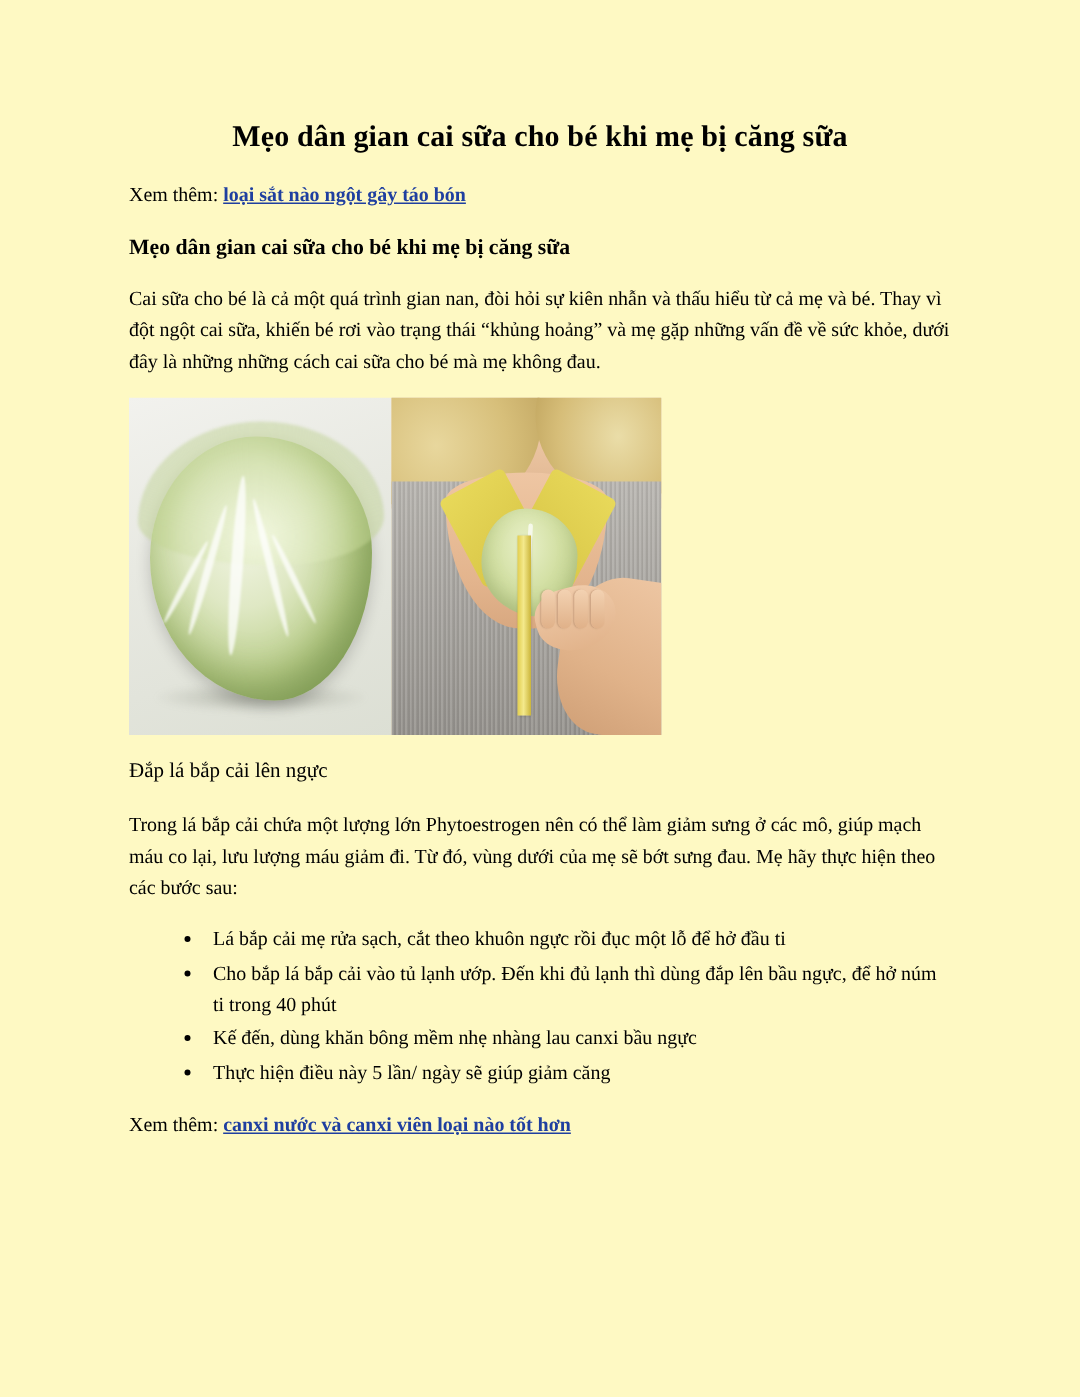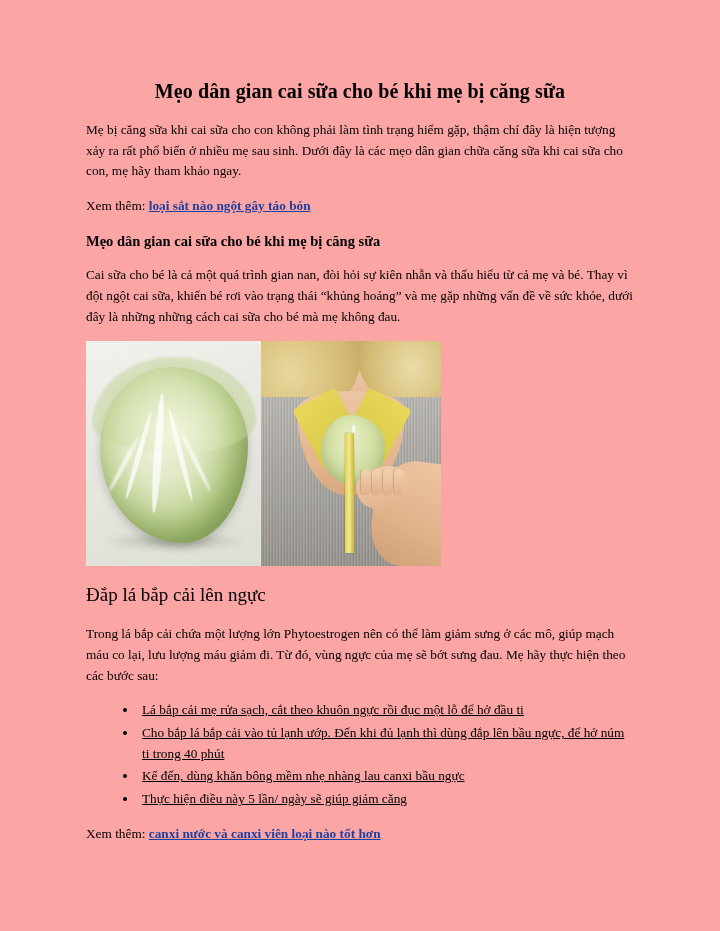--- a/index.html
+++ b/index.html
@@ -14,21 +14,21 @@
     color: #000000;
     position: relative;
     overflow: hidden;
   }
   .page {
     position: absolute;
     left: 0;
     top: 0;
     width: 720px;
     height: 931px;
-    background: #fca5a5;
+    background: #fef9c3;
   }
   .content {
     position: absolute;
     left: 86px;
     top: 78px;
     width: 548px;
   }
   h1.doc-title {
     font-size: 20px;
     font-weight: bold;
@@ -206,49 +206,47 @@
     left: 100px; top: 128px; width: 46px; height: 16px;
   }
   .w-fingers span {
     position: absolute;
     top: 0; width: 9px; height: 26px;
     background: linear-gradient(180deg, #f3d2b2 0%, #e0b189 100%);
     border-radius: 6px;
     box-shadow: -1px 0 1px rgba(150,110,80,0.35);
   }
   .caption {
-    font-size: 19px;
+    font-size: 14px;
     line-height: 1.56;
     margin: 0 0 14px 0;
   }
   ul.doc-list {
     margin: 0 0 14px 0;
     padding-left: 52px;
     list-style: disc;
   }
   ul.doc-list li {
     font-size: 13.3px;
     line-height: 1.56;
     margin: 0 0 2px 0;
     padding-left: 4px;
-    text-decoration: underline;
   }
   ul.doc-list li::marker {
     font-size: 13px;
   }
 </style>
 </head>
 <body>
 
 <div class="page">
   <div class="content">
 
     <h1 class="doc-title">Mẹo dân gian cai sữa cho bé khi mẹ bị căng sữa</h1>
 
-    <p class="para">Mẹ bị căng sữa khi cai sữa cho con không phải làm tình trạng hiếm gặp, thậm chí đây là hiện tượng xảy ra rất phổ biến ở nhiều mẹ sau sinh. Dưới đây là các mẹo dân gian chữa căng sữa khi cai sữa cho con, mẹ hãy tham khảo ngay.</p>
 
     <p class="link-line"><span>Xem thêm: </span><a class="doc-link" href="#">loại sắt nào ngột gây táo bón</a></p>
 
     <h2 class="sub-heading">Mẹo dân gian cai sữa cho bé khi mẹ bị căng sữa</h2>
 
     <p class="para">Cai sữa cho bé là cả một quá trình gian nan, đòi hỏi sự kiên nhẫn và thấu hiểu từ cả mẹ và bé. Thay vì đột ngột cai sữa, khiến bé rơi vào trạng thái “khủng hoảng” và mẹ gặp những vấn đề về sức khỏe, dưới đây là những những cách cai sữa cho bé mà mẹ không đau.</p>
 
     <div class="figure">
       <div class="img-cabbage">
         <div class="cab-shadow"></div>
@@ -277,21 +275,21 @@
           <span style="left:0px;"></span>
           <span style="left:11px;"></span>
           <span style="left:22px;"></span>
           <span style="left:33px;"></span>
         </div>
       </div>
     </div>
 
     <p class="caption">Đắp lá bắp cải lên ngực</p>
 
-    <p class="para">Trong lá bắp cải chứa một lượng lớn Phytoestrogen nên có thể làm giảm sưng ở các mô, giúp mạch máu co lại, lưu lượng máu giảm đi. Từ đó, vùng ngực của mẹ sẽ bớt sưng đau. Mẹ hãy thực hiện theo các bước sau:</p>
+    <p class="para">Trong lá bắp cải chứa một lượng lớn Phytoestrogen nên có thể làm giảm sưng ở các mô, giúp mạch máu co lại, lưu lượng máu giảm đi. Từ đó, vùng dưới của mẹ sẽ bớt sưng đau. Mẹ hãy thực hiện theo các bước sau:</p>
 
     <ul class="doc-list">
       <li>Lá bắp cải mẹ rửa sạch, cắt theo khuôn ngực rồi đục một lỗ để hở đầu ti</li>
       <li>Cho bắp lá bắp cải vào tủ lạnh ướp. Đến khi đủ lạnh thì dùng đắp lên bầu ngực, để hở núm ti trong 40 phút</li>
       <li>Kế đến, dùng khăn bông mềm nhẹ nhàng lau canxi bầu ngực</li>
       <li>Thực hiện điều này 5 lần/ ngày sẽ giúp giảm căng</li>
     </ul>
 
     <p class="link-line"><span>Xem thêm: </span><a class="doc-link" href="#">canxi nước và canxi viên loại nào tốt hơn</a></p>
 

